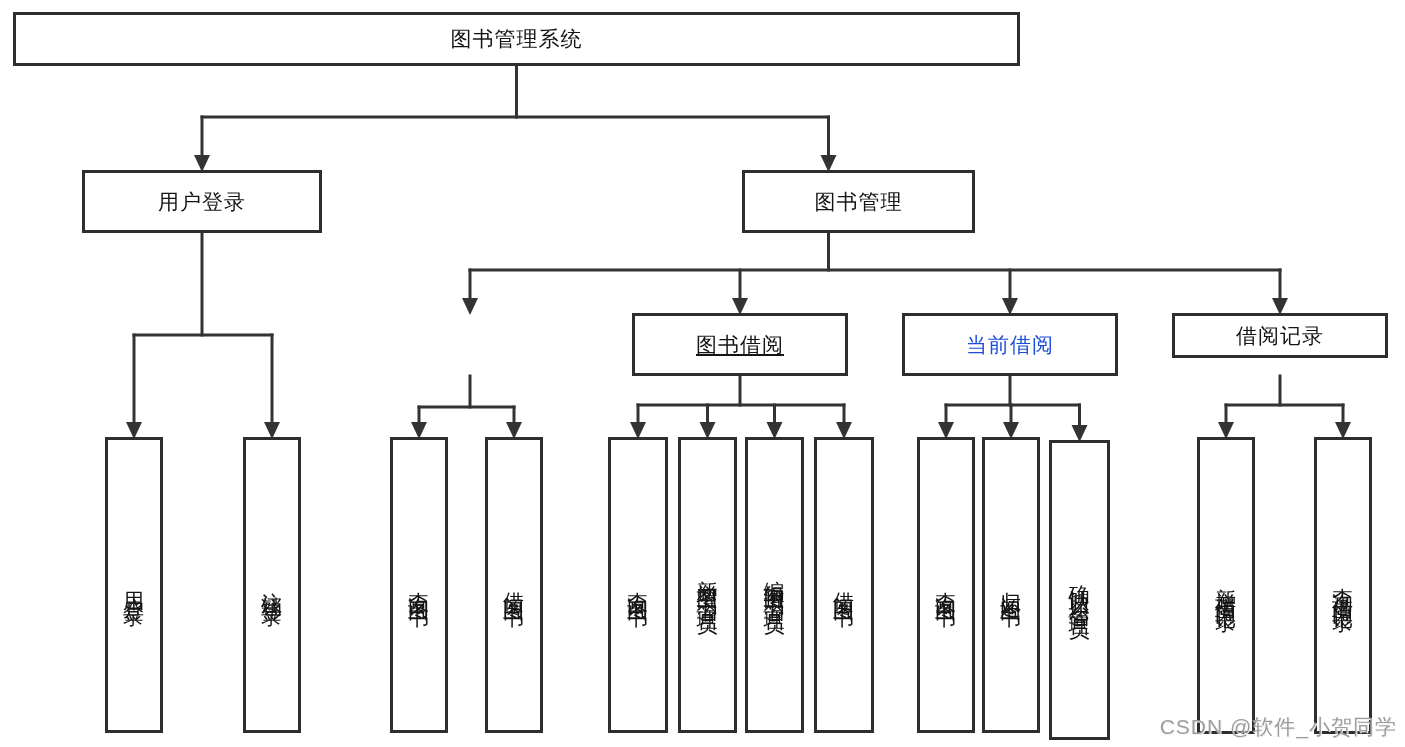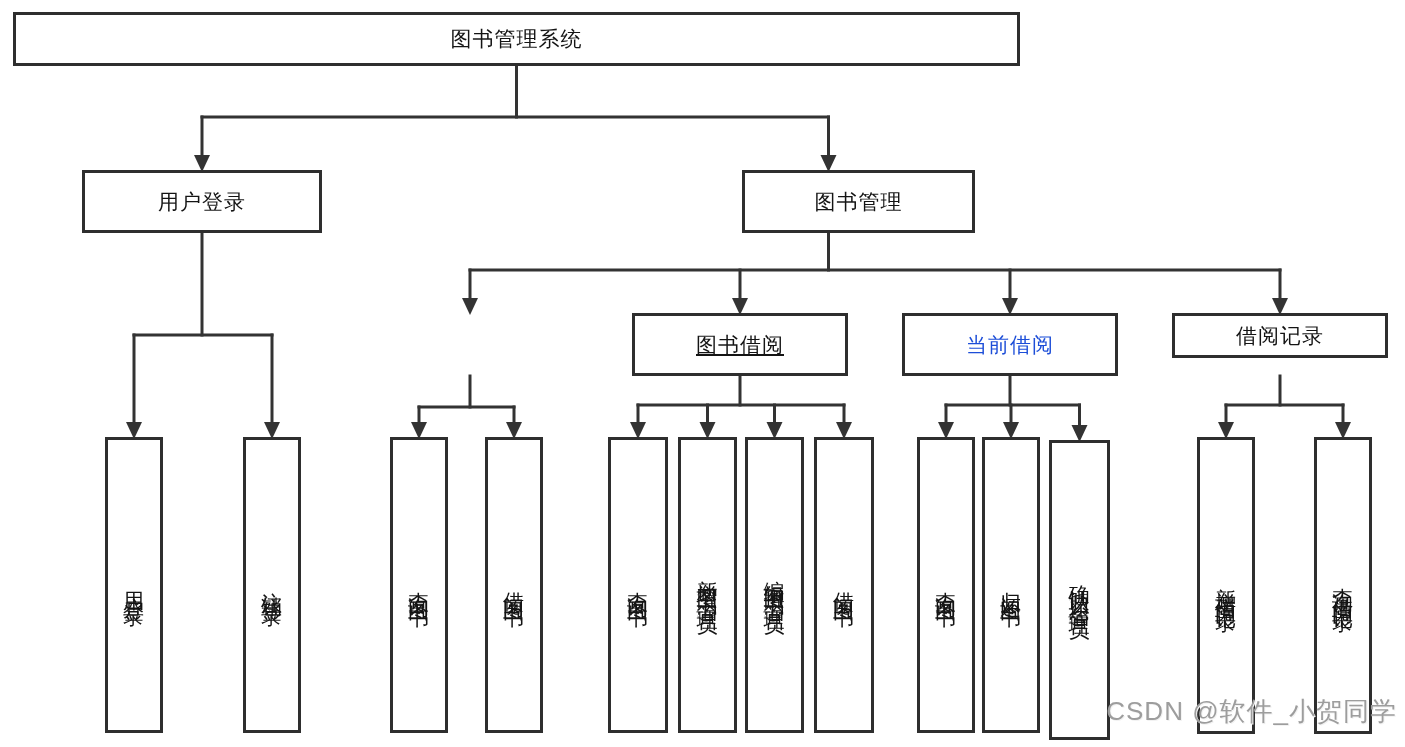--- a/index.html
+++ b/index.html
@@ -39,23 +39,23 @@
   }
   .node.vert span {
     writing-mode: vertical-rl;
     text-orientation: mixed;
     letter-spacing: 5px;
     white-space: nowrap;
   }
   #watermark {
     position: absolute;
     right: 8px;
-    bottom: 18px;
+    bottom: 6px;
     color: #9d9d9d;
-    font-size: 26px;
+    font-size: 21px;
     letter-spacing: 1px;
     text-shadow: 1px 1px 0 #f2f2f2;
     white-space: nowrap;
   }
 </style>
 </head>
 <body>
 
 <div id="canvas">
   <svg id="connectors" xmlns="http://www.w3.org/2000/svg">

